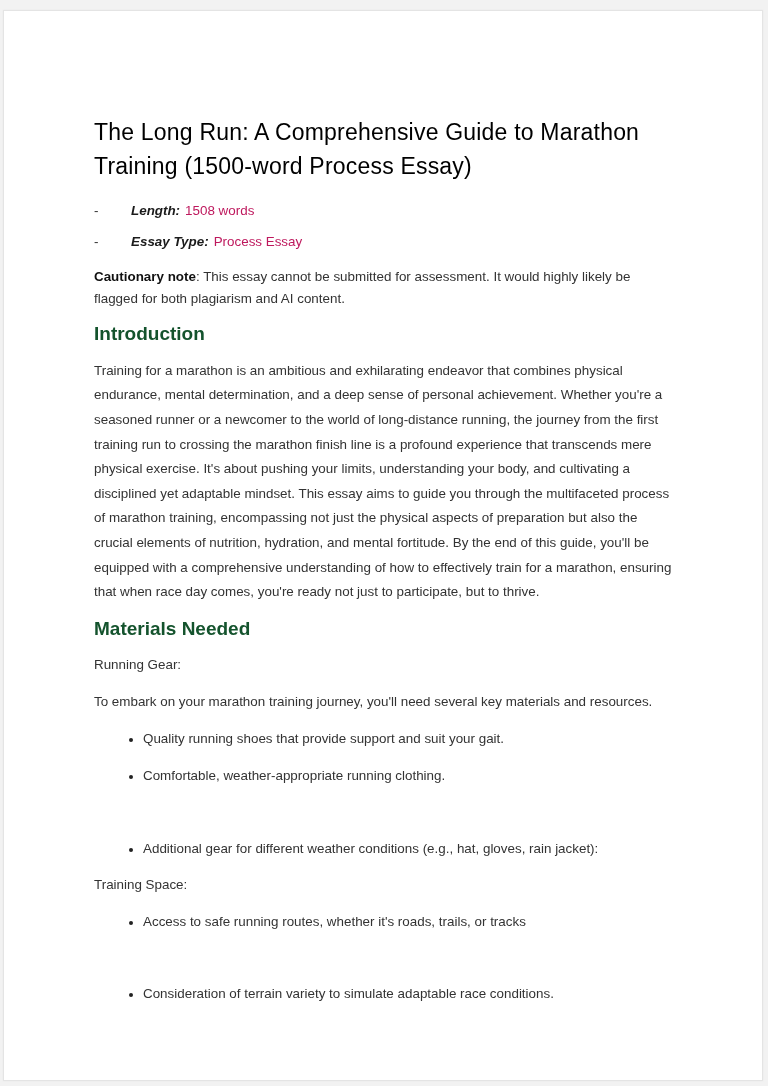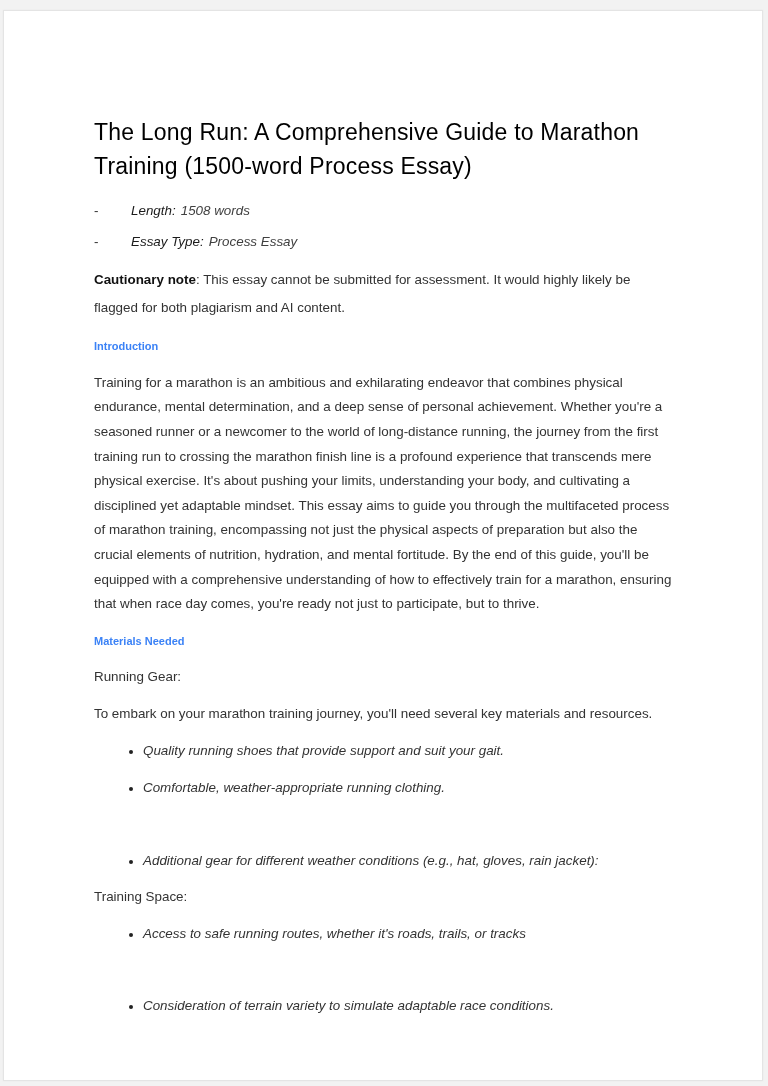--- a/index.html
+++ b/index.html
@@ -47,53 +47,51 @@
     margin: 0 0 6px 0;
     line-height: 24.6px;
   }
   .meta-dash {
     display: inline-block;
     width: 37px;
     flex: 0 0 37px;
     color: #333;
   }
   .meta-label {
-    font-weight: 400;
+    font-weight: 700;
     font-style: italic;
     color: #1b1b1b;
     margin-right: 5px;
   }
   .meta-value {
-    font-style: italic;
-    color: #404040;
+    color: #be185d;
   }
   .caution {
     margin: 12px 0;
-    line-height: 28px;
+    line-height: 22px;
   }
   .caution b {
     color: #111;
   }
   .section-heading {
-    font-size: 11px;
+    font-size: 19px;
     font-weight: 700;
-    color: #3b82f6;
+    color: #14532d;
     margin: 10px 0 12px 0;
     line-height: 24.6px;
   }
   .para {
     margin: 12px 0;
   }
   .bullet-list {
     margin: 12px 0;
     padding: 0 0 0 49px;
   }
   .bullet-list li {
     margin: 0 0 13px 0;
-    font-style: italic;
   }
   .bullet-list li:last-child {
     margin-bottom: 0;
     margin-top: 48px;
   }
   .bullet-list li::marker {
     font-size: 12px;
     color: #222;
   }
 </style>

